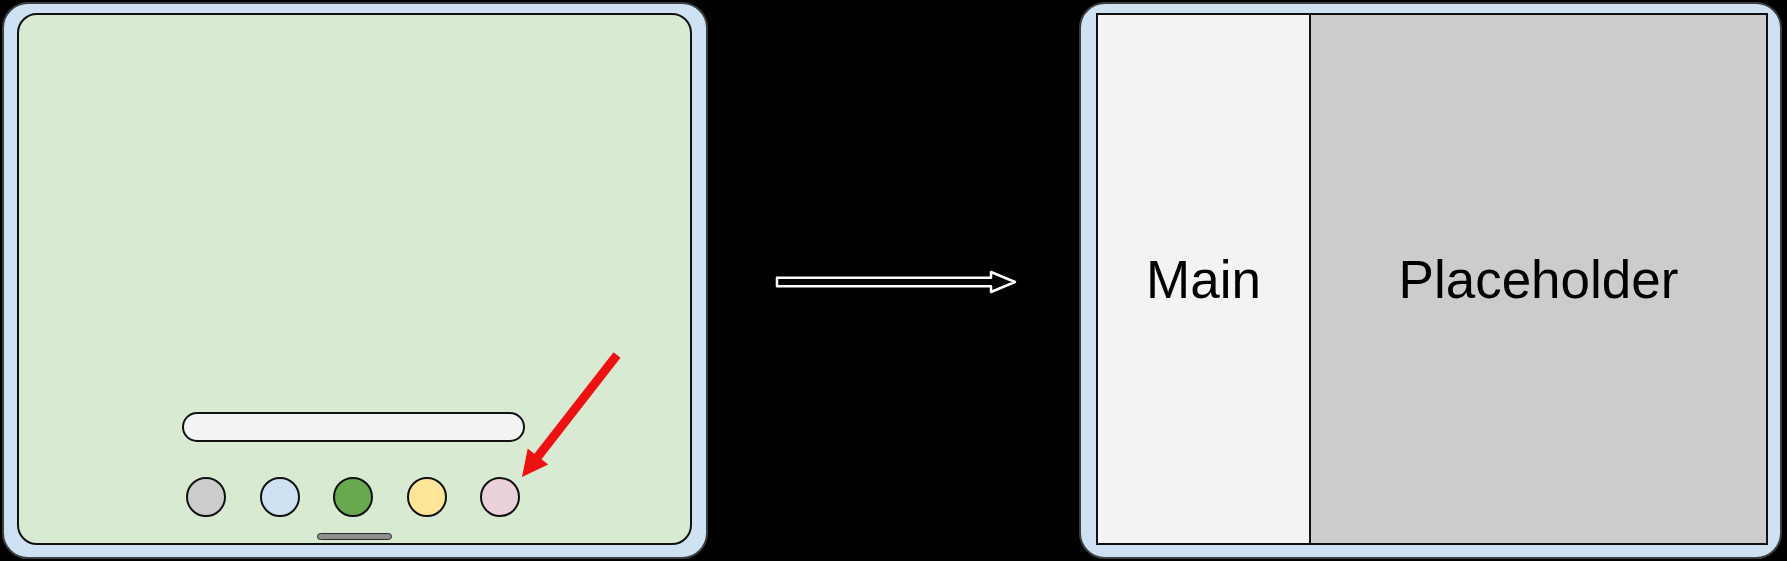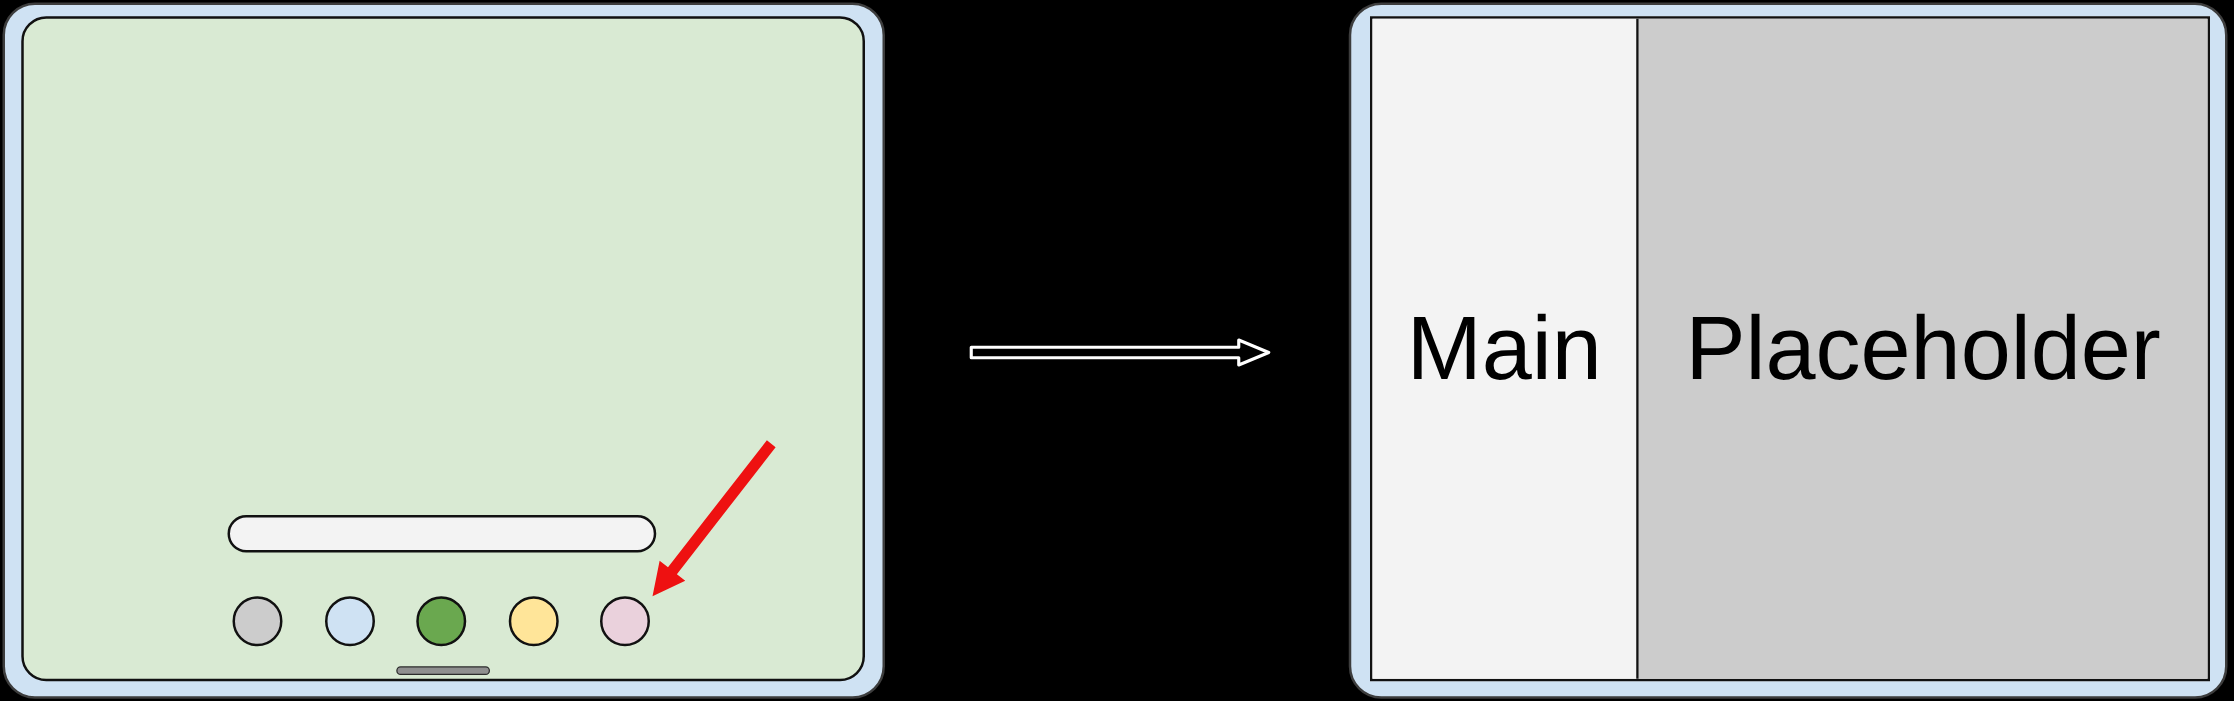--- a/index.html
+++ b/index.html
@@ -50,21 +50,21 @@
     box-sizing:border-box; border:2px solid #111; background:#fff;
     display:flex;
   }
   .panel {
     display:flex; align-items:center; justify-content:center;
     box-sizing:border-box;
   }
   .panel-main { flex:0 0 213px; border-right:2px solid #111; background:#f3f3f3; }
   .panel-placeholder { flex:1 1 auto; background:#cccccc; }
   .panel-label {
-    font-size:72px; line-height:1; color:#000; white-space:nowrap;
+    font-size:53px; line-height:1; color:#000; white-space:nowrap;
     letter-spacing:0;
   }
 </style>
 </head>
 <body>
 
 <div class="stage" style="background: rgb(0, 0, 0);">
 
   <div class="device device-left" style="background: rgb(207, 226, 243);">
     <div class="screen-home" style="background: rgb(217, 234, 211);">

